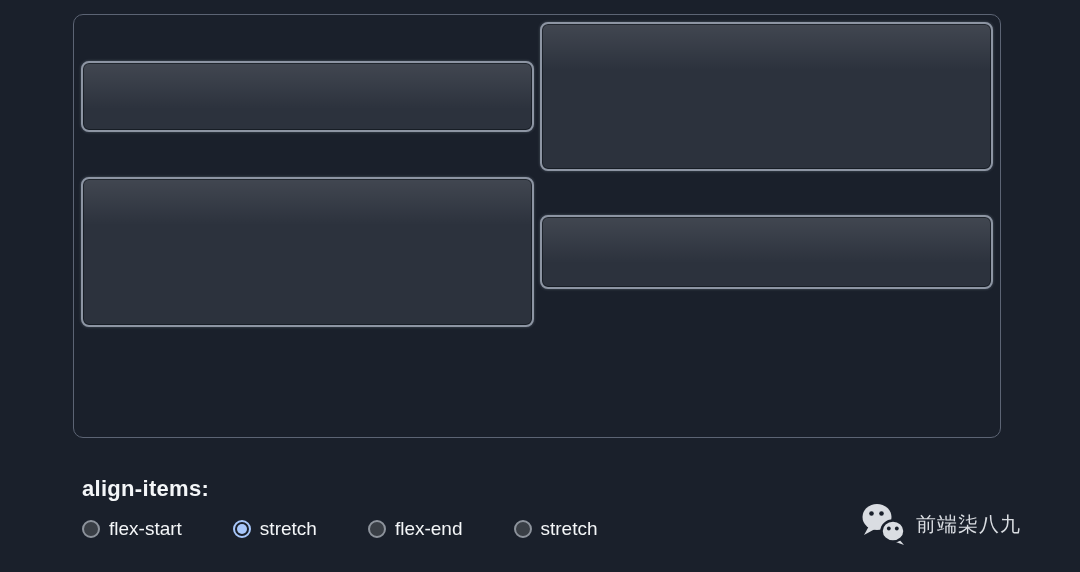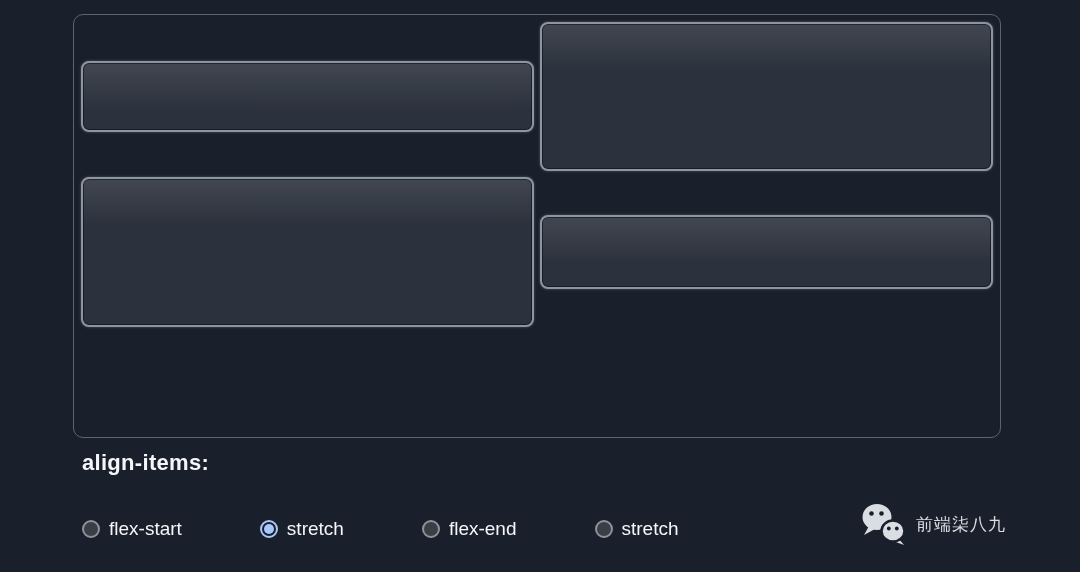--- a/index.html
+++ b/index.html
@@ -45,31 +45,31 @@
         rgba(255,255,255,0.0) 46px),
       var(--item-background);
     box-shadow:
       0 0 3px rgba(175,185,200,0.35),
       inset 0 0 0 1px rgba(8,12,18,0.55);
   }
 
   
   .controls-label {
     position: absolute;
-    left: 82px; top: 450px;
+    left: 82px; top: 476px;
     font-size: 22px;
     font-weight: 700;
     color: var(--text);
     letter-spacing: 0.3px;
   }
   .radio-row {
     position: absolute;
     left: 82px; top: 518px;
     display: flex;
-    gap: 78px;
+    gap: 51px;
     align-items: center;
   }
   .radio-option {
     display: flex;
     align-items: center;
     gap: 9px;
     color: var(--text);
     font-size: 19px;
     cursor: pointer;
     white-space: nowrap;
@@ -98,21 +98,21 @@
   .watermark {
     position: absolute;
     left: 860px; top: 501px;
     height: 46px;
     display: flex;
     align-items: center;
     gap: 8px;
   }
   .watermark-text {
     color: var(--watermark);
-    font-size: 17px;
+    font-size: 20px;
     letter-spacing: 1px;
   }
 </style>
 </head>
 <body>
 
 <div class="flex-demo">
     <div class="flex-item" style="height: 71px;"></div>
     <div class="flex-item" style="height: 149px;"></div>
     <div class="flex-item" style="height: 150px;"></div>

